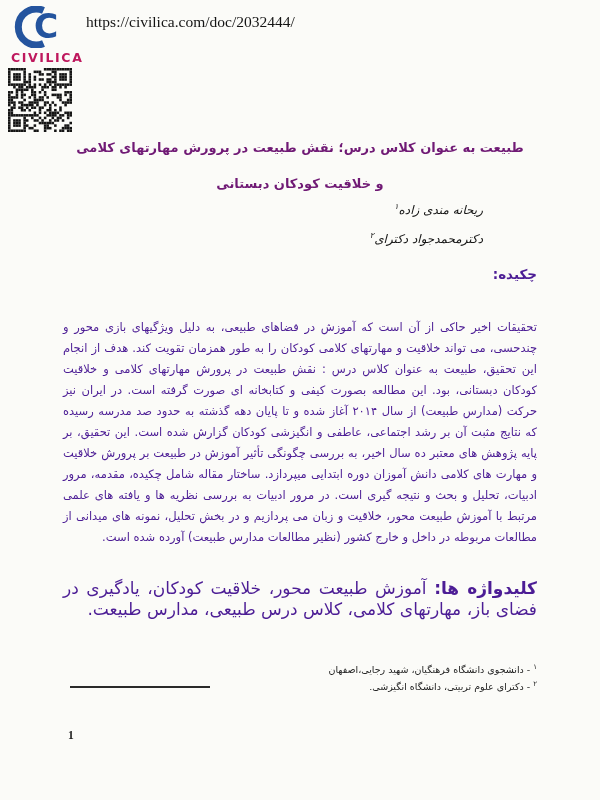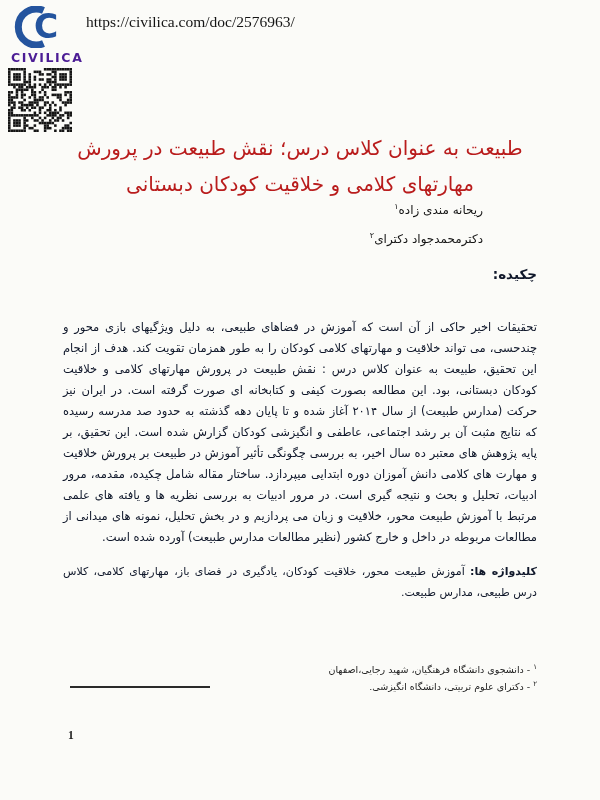--- a/index.html
+++ b/index.html
@@ -9,57 +9,57 @@
     position:relative;
     overflow:hidden;
     font-family:"DejaVu Sans",sans-serif;
     color:#1c1c1c;
   }
   .page{position:absolute;inset:0;}
 
   
   .logo{position:absolute;left:10px;top:6px;width:90px;}
   .logo-text{
-    color:#4c1d95;font-weight:bold;font-size:12.5px;
+    color:#be185d;font-weight:bold;font-size:12.5px;
     letter-spacing:1.6px;margin-top:-2px;margin-left:1px;
     font-family:"DejaVu Sans",sans-serif;
   }
   .doc-url{
     position:absolute;left:86px;top:13px;
     font-family:"Liberation Serif","DejaVu Serif",serif;
     font-size:15.5px;color:#141414;
   }
   .qr{position:absolute;left:8px;top:68px;width:64px;height:64px;}
 
   
   .title{
     position:absolute;top:130px;left:70px;width:460px;
     direction:rtl;text-align:center;
-    font-weight:normal;font-size:20px;line-height:36px;color:#b91c1c;
+    font-weight:bold;font-size:13px;line-height:36px;color:#701a75;
   }
   .authors{
     position:absolute;top:202px;right:117px;
     direction:rtl;text-align:right;font-size:12px;color:#141414;
   }
-  .author-row{margin-bottom:14px;}
+  .author-row{margin-bottom:14px;font-style:italic;}
   .author-row sup{font-size:8px;}
 
   
   .main{
     position:absolute;top:266px;right:63px;width:474px;
-    direction:rtl;color:#0f172a;
+    direction:rtl;color:#4c1d95;
   }
   .abstract-heading{font-weight:bold;font-size:13.5px;margin-bottom:12px;}
   .abstract-text{
     font-size:11.5px;line-height:21px;
     text-align:justify;
     margin-top:35px;
   }
   .keywords{
-    margin-top:13px;font-size:11px;line-height:21px;text-align:justify;
+    margin-top:30px;font-size:17px;line-height:21px;text-align:justify;
   }
   .keywords .kw-label{font-weight:bold;}
 
   
   .footnote-sep{
     position:absolute;left:70px;top:686px;width:140px;height:0;
     border-top:2px solid #2a2a2a;
   }
   .footnotes{
     position:absolute;top:660px;right:63px;
@@ -79,21 +79,21 @@
 <div class="page">
 
   <div class="logo">
     <svg width="64" height="42" viewBox="0 0 64 42">
       <path d="M33.5 4.5 A18 18 0 1 0 33.5 37.5" fill="none" stroke="#24549e" stroke-width="7"></path>
       <text x="36" y="32" font-size="33" font-weight="bold" fill="#24549e" font-family="DejaVu Sans, sans-serif" text-anchor="middle">C</text>
     </svg>
     <div class="logo-text">CIVILICA</div>
   </div>
 
-  <div class="doc-url">https://civilica.com/doc/2576963/</div>
+  <div class="doc-url">https://civilica.com/doc/2032444/</div>
 
   <svg class="qr" viewBox="0 0 64 64">
       <g fill="#141414">
         <rect x="0.00" y="0.00" width="2.56" height="2.56"></rect>
         <rect x="2.56" y="0.00" width="2.56" height="2.56"></rect>
         <rect x="5.12" y="0.00" width="2.56" height="2.56"></rect>
         <rect x="7.68" y="0.00" width="2.56" height="2.56"></rect>
         <rect x="10.24" y="0.00" width="2.56" height="2.56"></rect>
         <rect x="12.80" y="0.00" width="2.56" height="2.56"></rect>
         <rect x="15.36" y="0.00" width="2.56" height="2.56"></rect>

